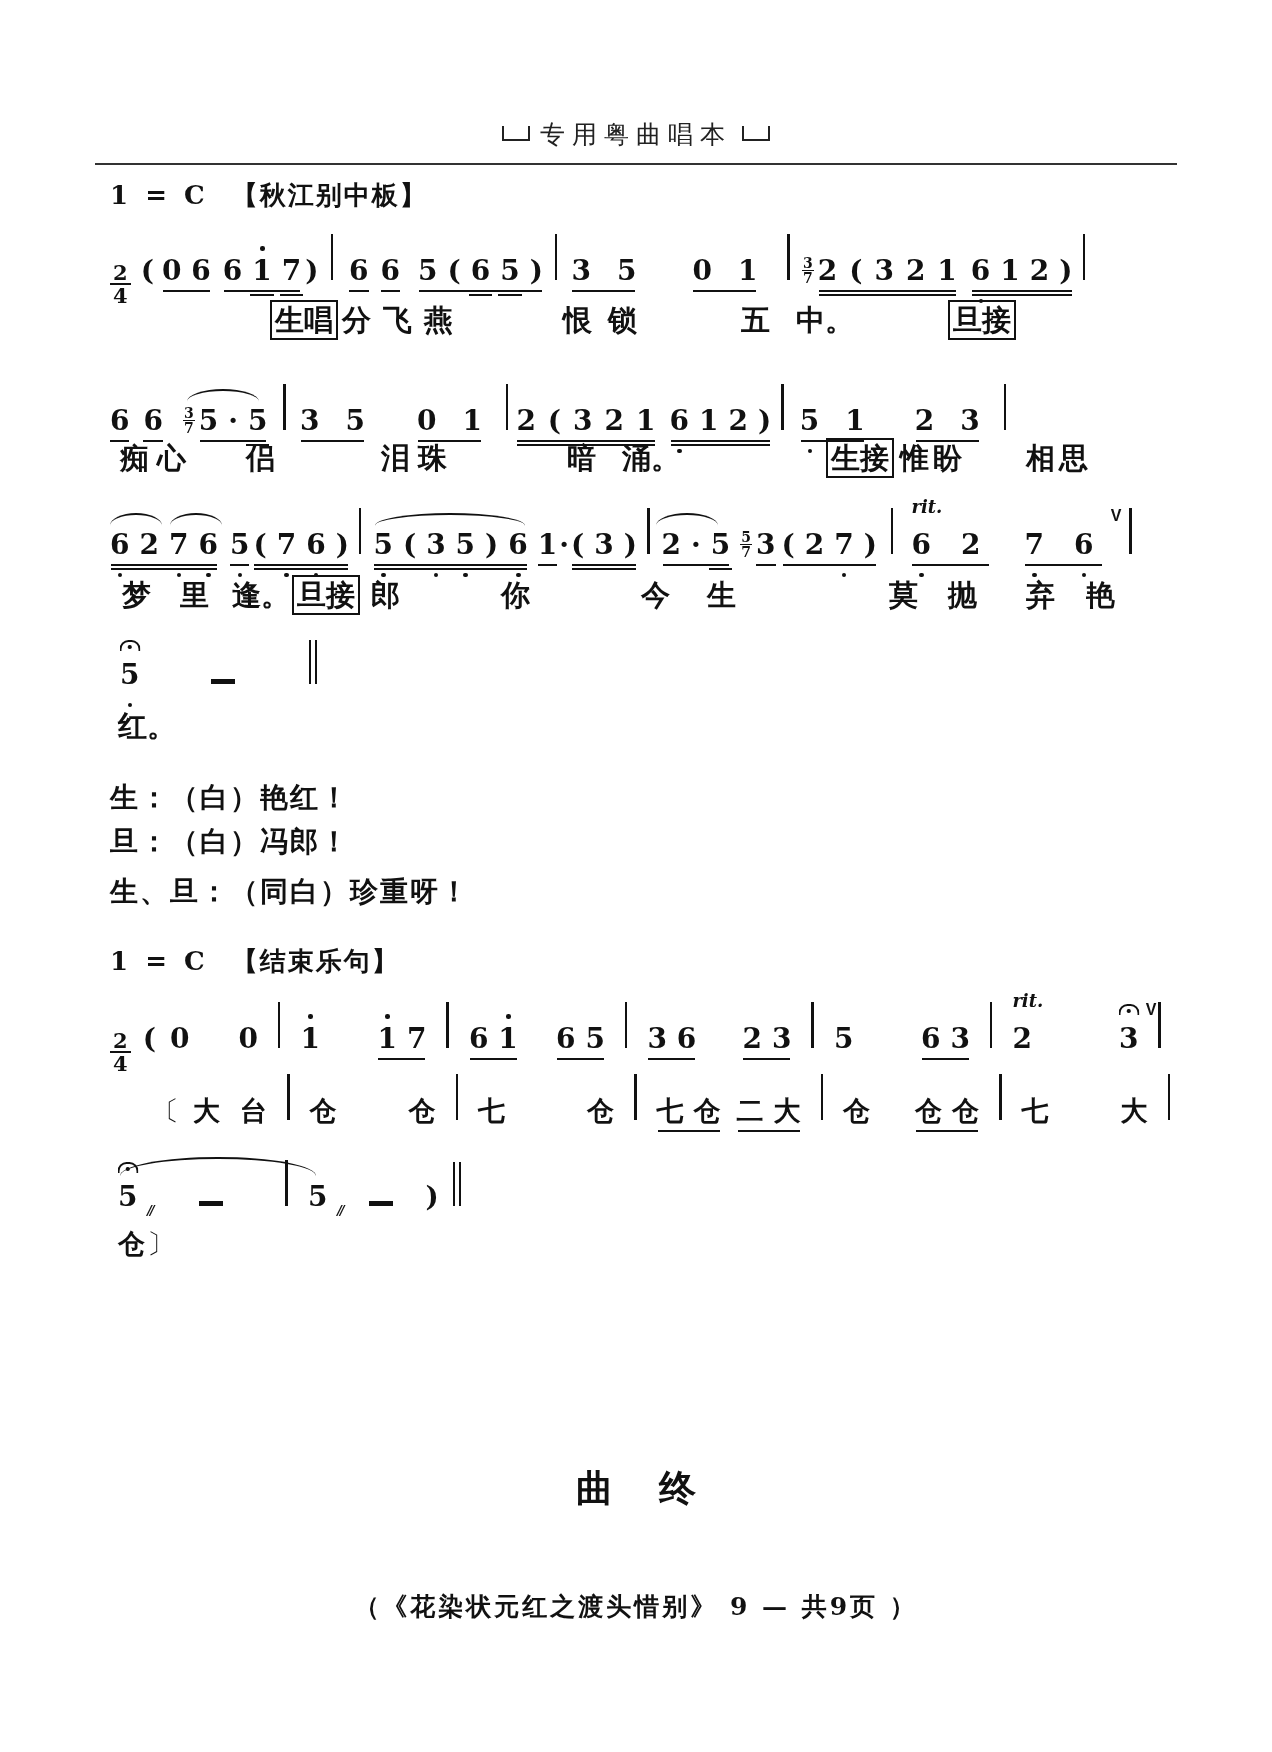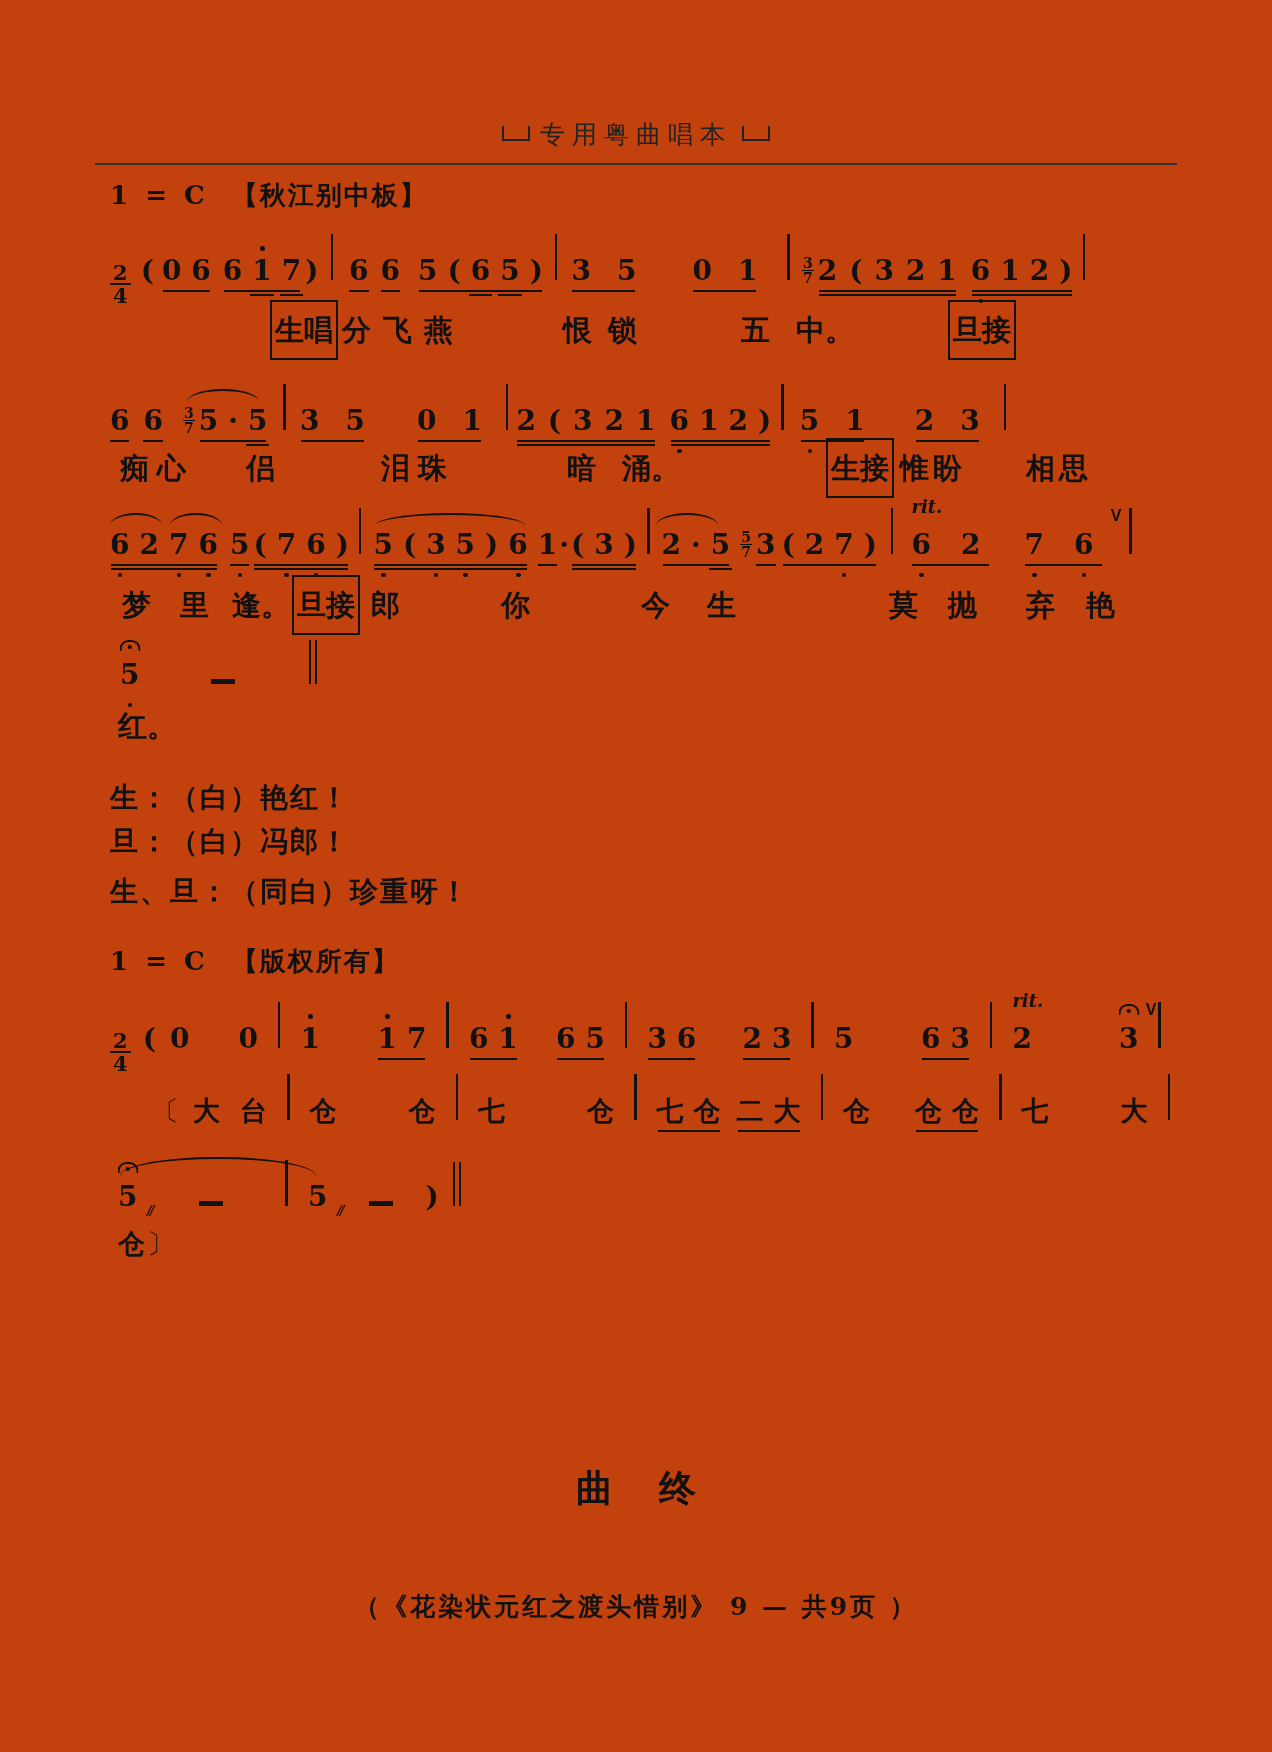--- a/index.html
+++ b/index.html
@@ -1,16 +1,16 @@
 <!DOCTYPE html>
 <html><head>
 <meta charset="utf-8">
 <style>
   html,body{margin:0;padding:0;background:#e8e8e8;}
-  .page{position:relative;width:1272px;height:1752px;background:#c2410c;color:#111;
+  .page{position:relative;width:1272px;height:1752px;background:#ffffff;color:#111;
         font-family:"DejaVu Serif",serif;overflow:hidden;}
   .row{position:absolute;left:110px;white-space:nowrap;}
   .crow{position:absolute;left:0;width:100%;text-align:center;white-space:nowrap;}
 
   
   .hdr{top:118px;font-size:25px;letter-spacing:7px;color:#222;}
   .obox{display:inline-block;width:24px;height:13px;border:2.5px solid #222;border-top:none;
         margin:0 10px;vertical-align:2px;}
   .rule{position:absolute;top:163px;left:95px;width:1082px;height:2px;background:#333;}
 
@@ -60,21 +60,21 @@
   
   .ts{display:inline-flex;flex-direction:column;align-items:center;vertical-align:-8px;margin-right:4px;}
   .ts b{font:700 21px/21px "DejaVu Serif",serif;padding:0 3px;}
   .ts b:first-child{border-bottom:2px solid #111;}
   .grc{display:inline-flex;flex-direction:column;align-items:center;transform:translateY(-12px);margin:0 4px 0 2px;}
   .grc b{font:700 14px/14px "DejaVu Serif",serif;padding:0 1px;}
   .grc b:first-child{border-bottom:1.5px solid #111;}
   
   .lyr{height:42px;}
   .lyr .tk{display:inline-block;font:600 29px/36px "DejaVu Serif",serif;}
-  .lyr .bx{border:2.5px solid #111;padding:10px 3px;font-weight:700;}
+  .lyr .bx{border:2.5px solid #111;padding:0 3px;font-weight:700;}
   
   .dlg{font:700 28px/36px "DejaVu Serif",serif;letter-spacing:2px;}
   
   .quzhong{top:1428px;font:700 37px "DejaVu Serif",serif;letter-spacing:46px;text-indent:46px;margin-top:36px;}
   .copy{top:1516px;font:600 23px "DejaVu Serif",serif;letter-spacing:2px;}
   .pgline{top:1590px;font:600 25px "DejaVu Serif",serif;letter-spacing:3px;}
 </style>
 </head>
 <body>
 
@@ -213,21 +213,21 @@
 
   <div class="row mus" style="top:640px"><span class="n" style="margin-left: 10px;"><b class="tx">5</b><i class="dB"></i><i class="ferI"></i></span><span class="dash" style="margin-left: 72px;"></span><span class="dbar" style="margin-left: 74px;"></span></div>
   <div class="row lyr" style="top:708px"><span class="tk" style="margin-left: 8px;">红。</span></div>
 
   <div class="row dlg" style="top:780px">生：（白）艳红！</div>
   <div class="row dlg" style="top:824px">旦：（白）冯郎！</div>
   <div class="row dlg" style="top:874px">生、旦：（同白）珍重呀！</div>
 
   <div class="row sech" style="top:944px">
     <span class="key">1 = C</span>
-    <span class="tune">【版权所有】</span>
+    <span class="tune">【结束乐句】</span>
   </div>
 
   <div class="row mus" style="top:1002px"><span class="ts">
         <b>2</b>
         <b>4</b>
       </span><span class="t" style="margin-left: 8px;">(</span><span class="m" style="width: 112px;">
         <span class="n"><b class="tx">0</b></span>
         <span class="n"><b class="tx">0</b></span>
       </span><span class="bar"></span><span class="m" style="width: 150px;">
         <span class="n"><b class="tx">1</b><i class="dA"></i></span>

